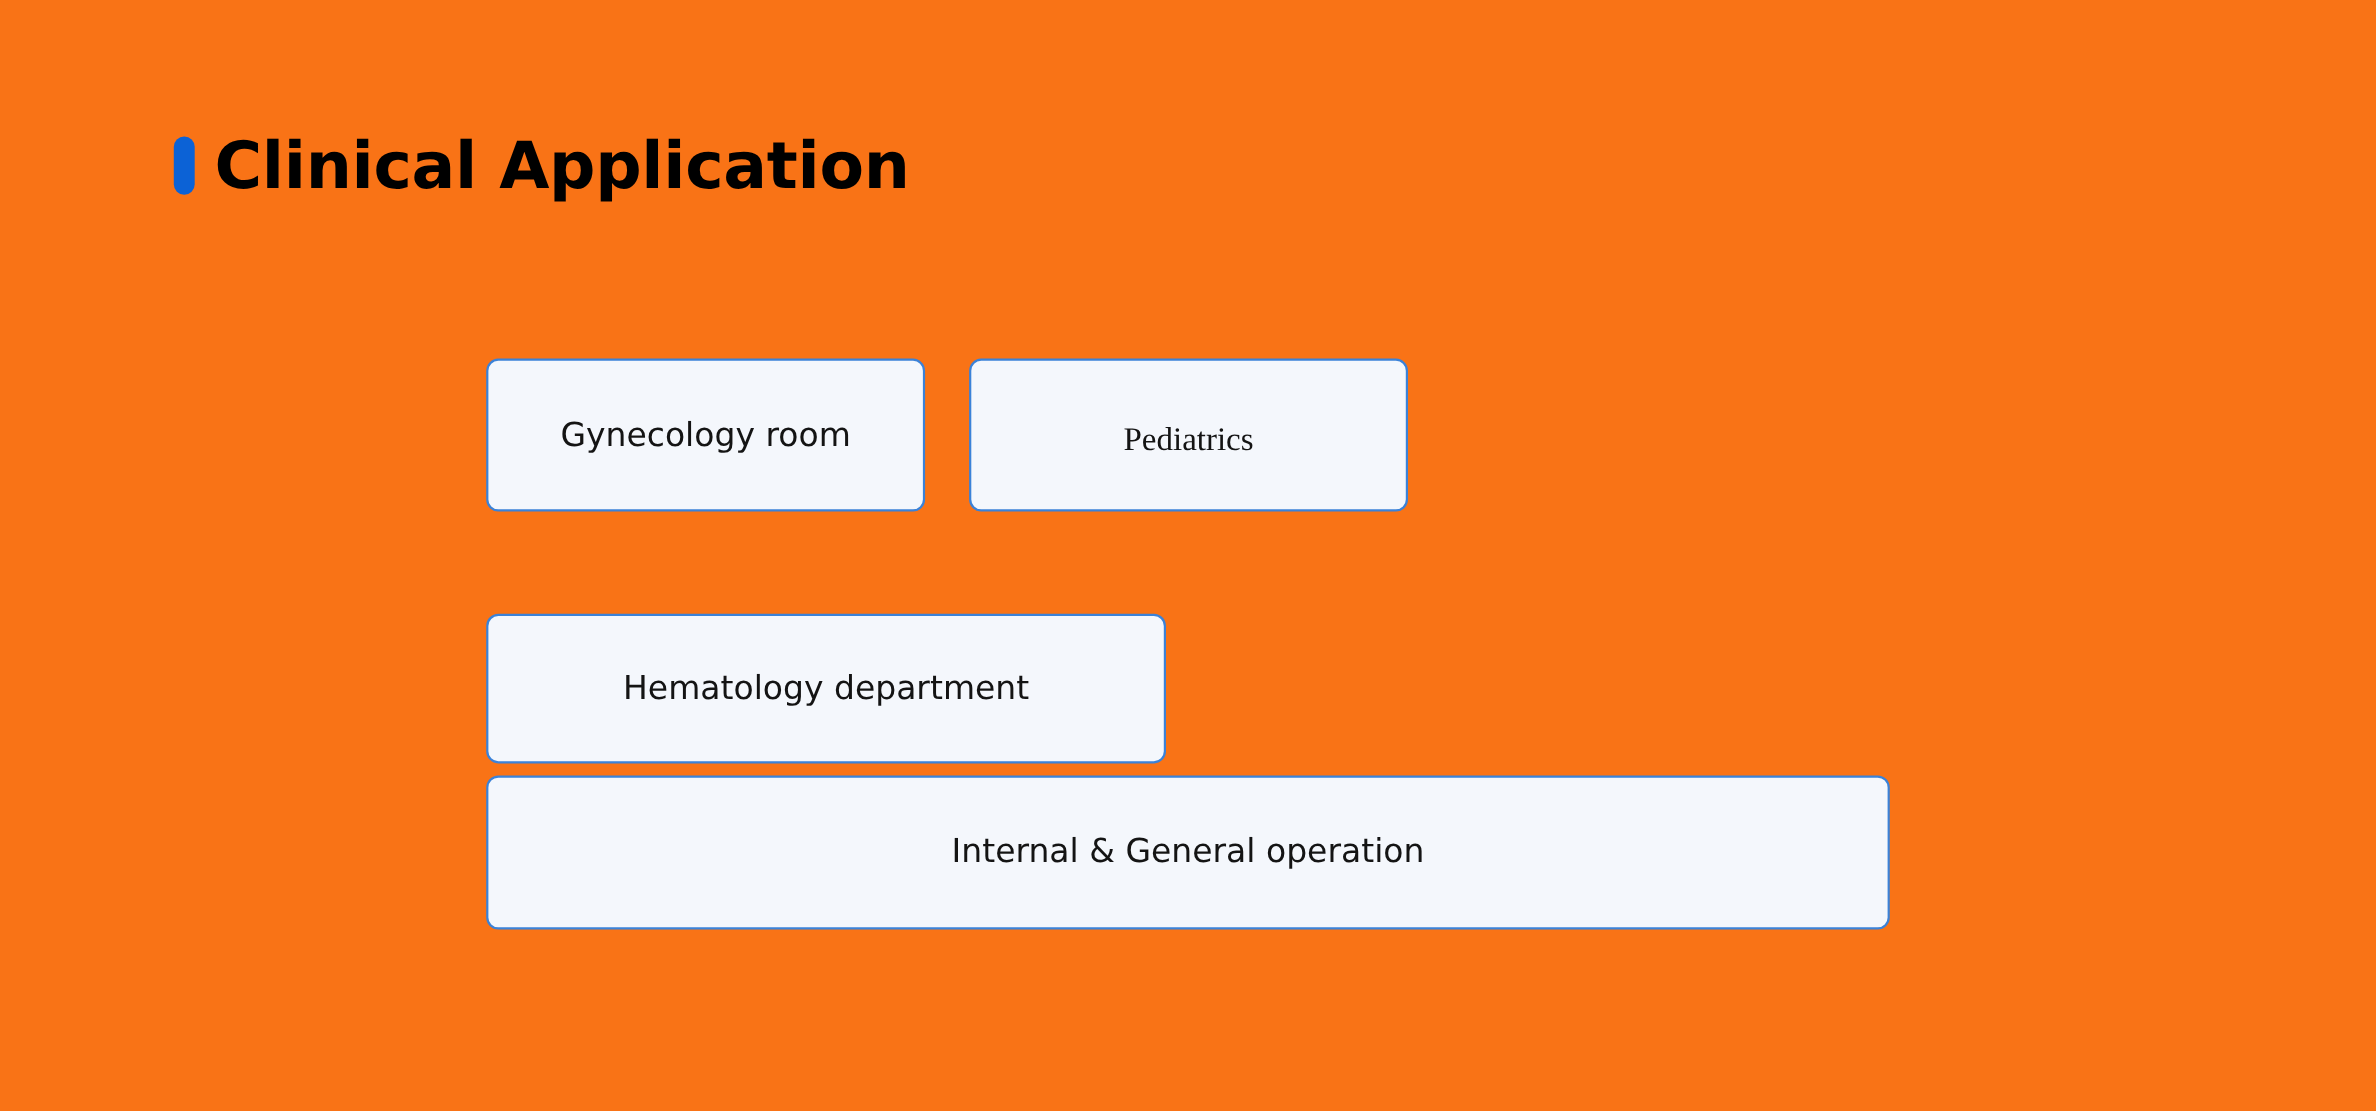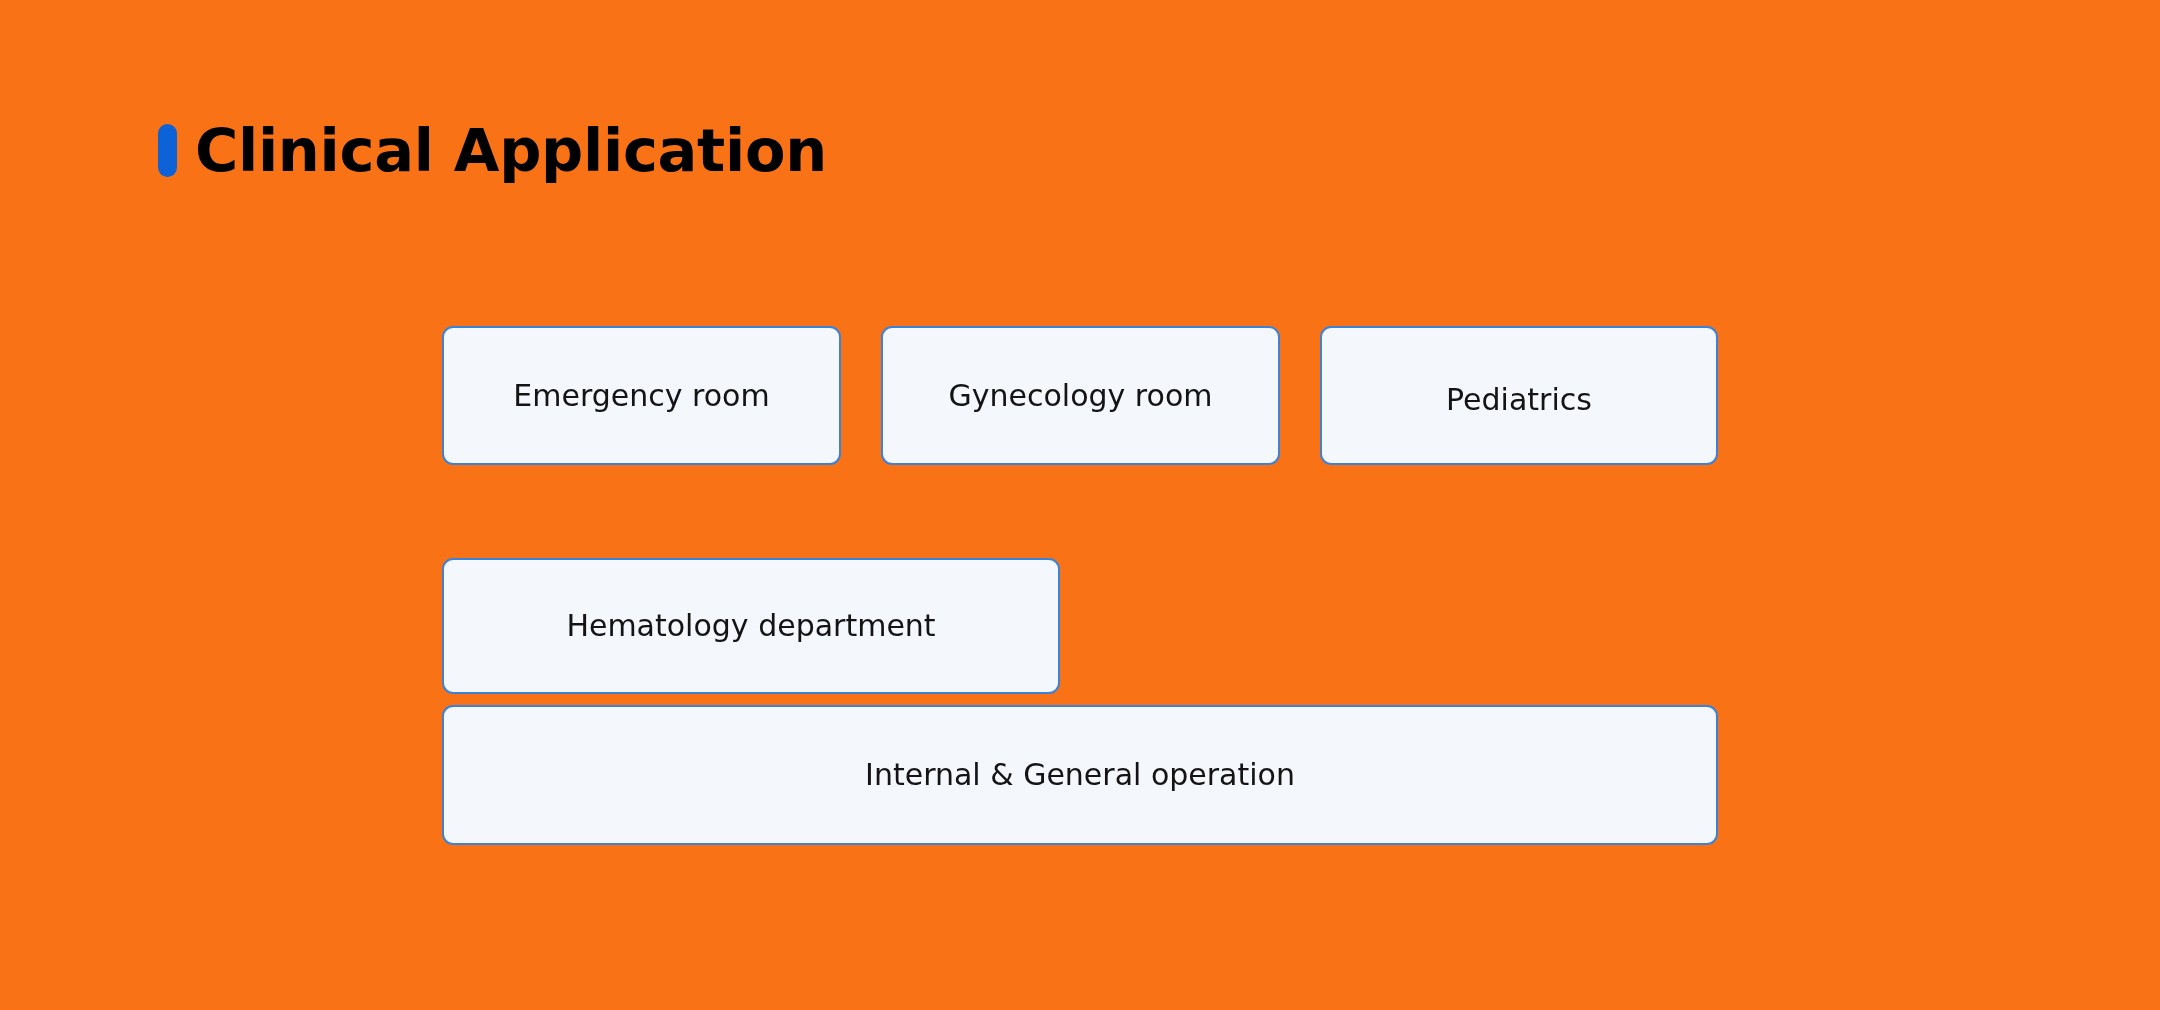--- a/index.html
+++ b/index.html
@@ -89,38 +89,35 @@
     user-select: none;
   }
 
   
   .row-1 .card { width: 399px; }
   .row-1 .card:nth-child(3) { width: 398px; }
   .row-2 .card { width: 618px; margin-top: 48px; }
   .row-3 .card { width: 1276px; }
 
   
-  .card.offset-down .card-label { transform: translateY(4px); }
+  .card.offset-down .card-label { transform: translateY(4px); font-family: Liberation Serif, serif; }
 </style>
 </head>
 <body>
 
 <div id="page">
 
   <div class="title-row">
     <span class="title-accent-bar"></span>
     <h1 class="page-title">Clinical Application</h1>
   </div>
 
   <div class="cards-area">
 
     <div class="card-row row-1">
-      <div class="card">
-        <span class="card-label">Emergency room</span>
-      </div>
       <div class="card">
         <span class="card-label">Gynecology room</span>
       </div>
       <div class="card offset-down">
         <span class="card-label">Pediatrics</span>
       </div>
     </div>
 
     <div class="card-row row-2">
       <div class="card">

